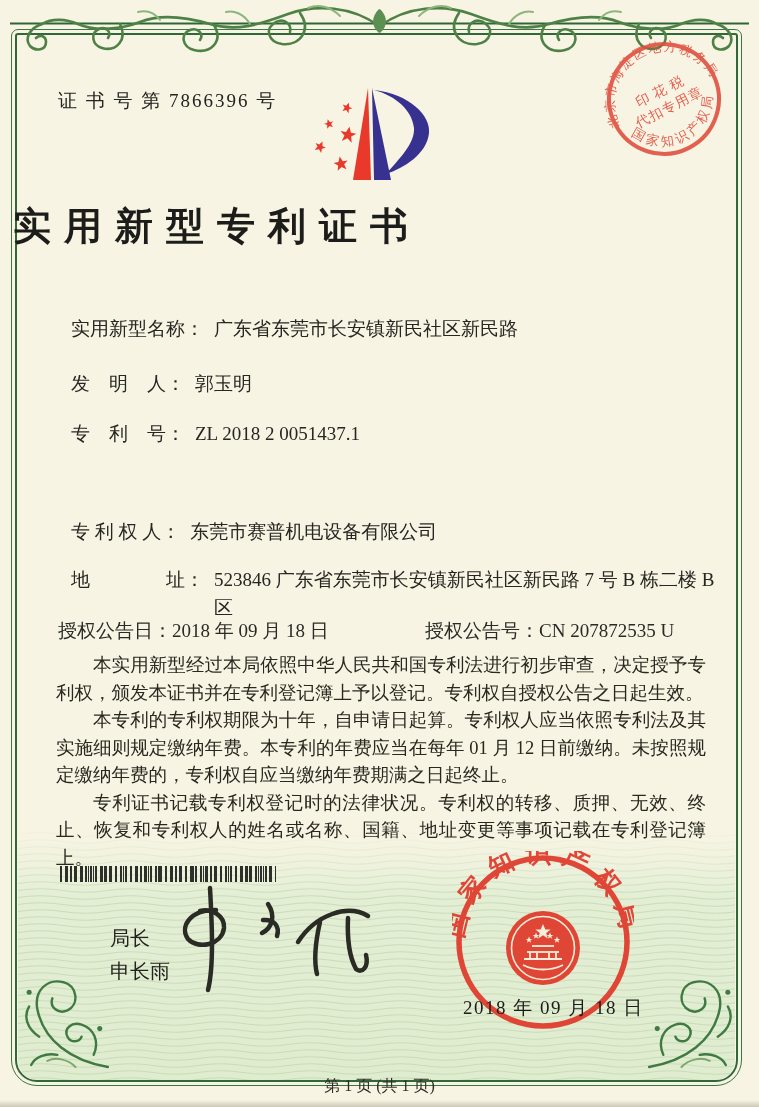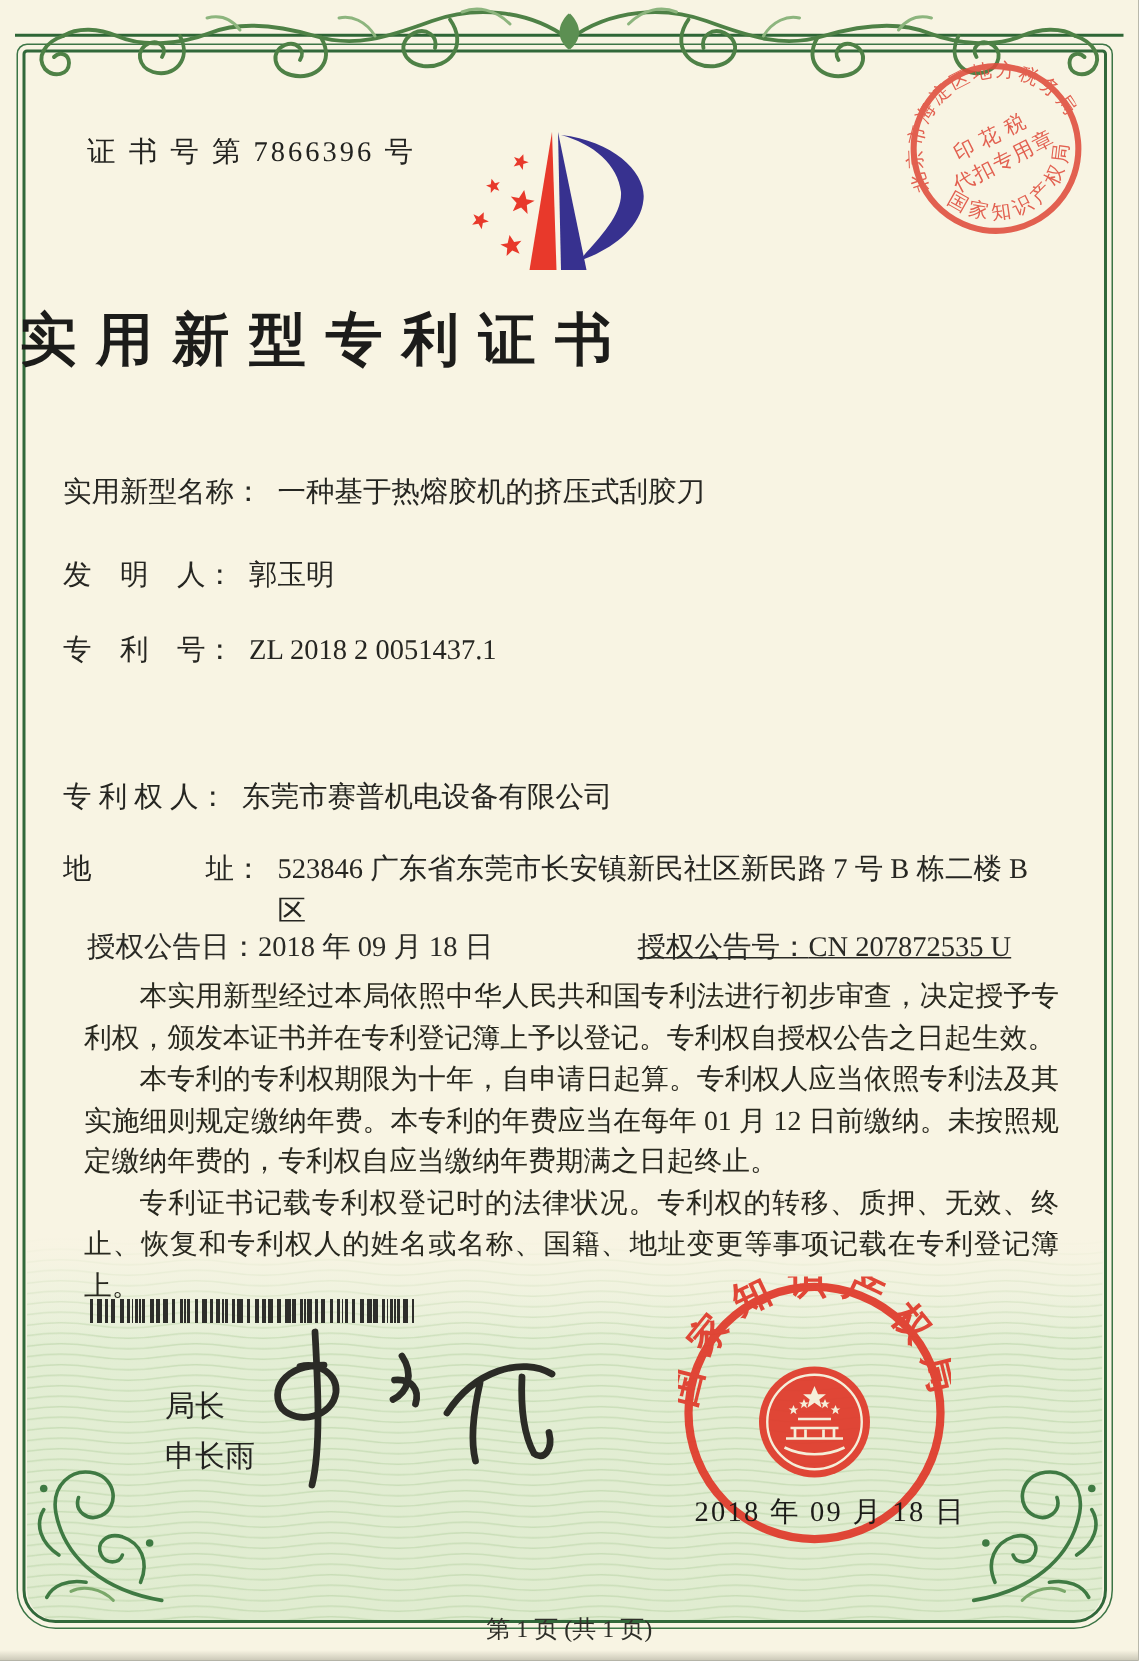--- a/index.html
+++ b/index.html
@@ -30,24 +30,24 @@
     background:linear-gradient(180deg,rgba(70,70,55,0) 0,rgba(70,70,55,.25) 100%);}
   
   .cert-number{position:absolute;left:58px;top:88px;font-size:19px;letter-spacing:2px;color:#232320;text-align:center;}
   .logo{position:absolute;left:298px;top:78px;width:166px;height:114px;}
   .stamp-tax{position:absolute;left:603px;top:38px;width:122px;height:122px;transform:rotate(-27deg);opacity:.88;}
   .doc-title{
     position:absolute;left:0;right:0;top:201px;text-align:left;
     font-size:38px;font-weight:bold;letter-spacing:13px;padding-left:13px;color:#1c1c1a;
   }
   
-  .row{position:absolute;left:42px;display:flex;font-size:19px;line-height:28px;color:#262622;}
+  .row{position:absolute;left:71px;display:flex;font-size:19px;line-height:28px;color:#262622;}
   .row .val{margin-left:10px;max-width:505px;}
   .grant-left{position:absolute;left:58px;top:618px;font-size:19px;}
-  .grant-right{position:absolute;left:425px;top:618px;font-size:19px;text-decoration:underline;}
+  .grant-right{position:absolute;left:425px;top:618px;font-size:19px;}
   
   .paras{position:absolute;left:56px;top:652px;width:650px;font-size:18.5px;
     line-height:27.5px;text-align:justify;color:#28281f;}
   .paras p{margin:0;text-indent:2em;}
   
   .barcode{position:absolute;left:60px;top:866px;width:216px;height:16px;
     background:
       repeating-linear-gradient(90deg,#2e2e2b 0 2px,transparent 2px 5px),
       repeating-linear-gradient(90deg,#2e2e2b 0 1px,transparent 1px 7px),
       repeating-linear-gradient(90deg,#2e2e2b 0 1px,transparent 1px 11px);}
@@ -147,21 +147,21 @@
       <textPath href="#taxBottom" startOffset="50%" text-anchor="middle">国家知识产权局</textPath>
     </text>
     <text x="62" y="56" font-size="13.5" fill="#df4c3c" letter-spacing="5" text-anchor="middle">印花税</text>
     <text x="61" y="74" font-size="13.5" fill="#df4c3c" letter-spacing="1" text-anchor="middle">代扣专用章</text>
   </svg>
 
   <div class="doc-title">实用新型专利证书</div>
 
   <div class="row" style="top:315px">
     <span class="lbl">实用新型名称：</span>
-    <span class="val">一种基于热熔胶机的挤压式刮胶刀</span>
+    <span class="val">广东省东莞市长安镇新民社区新民路</span>
   </div>
   <div class="row" style="top:370px">
     <span class="lbl">发　明　人：</span>
     <span class="val">郭玉明</span>
   </div>
   <div class="row" style="top:420px">
     <span class="lbl">专　利　号：</span>
     <span class="val">ZL 2018 2 0051437.1</span>
   </div>
   <div class="row" style="top:518px">

